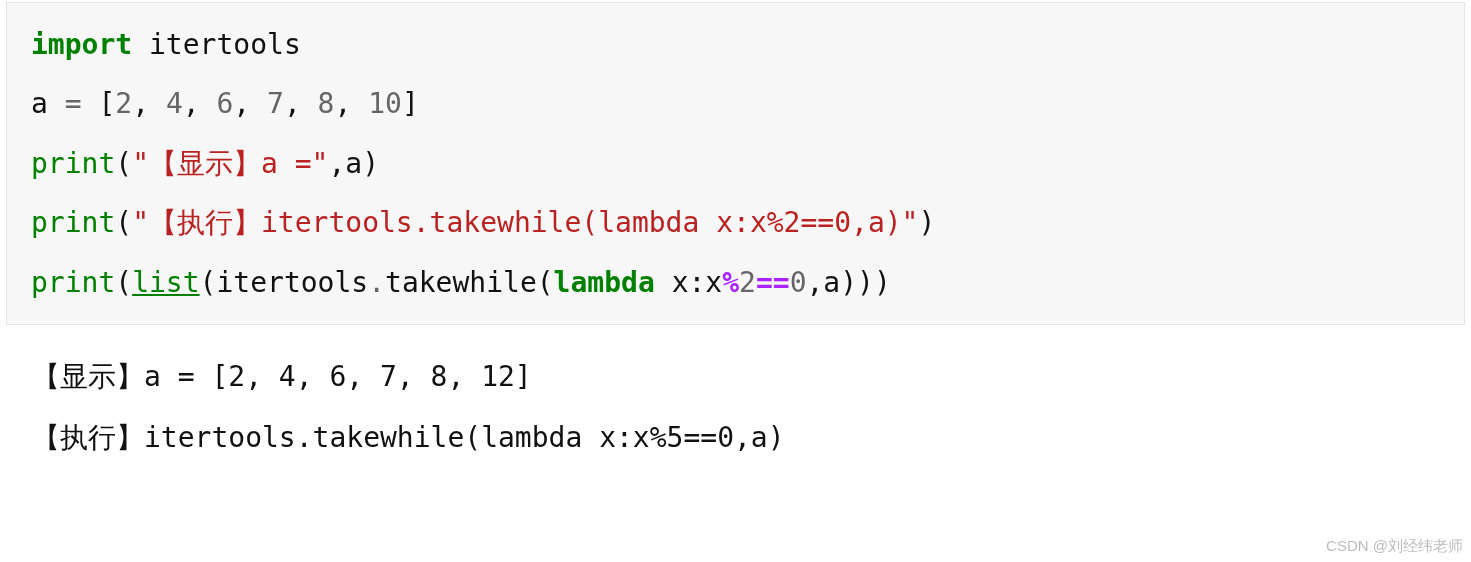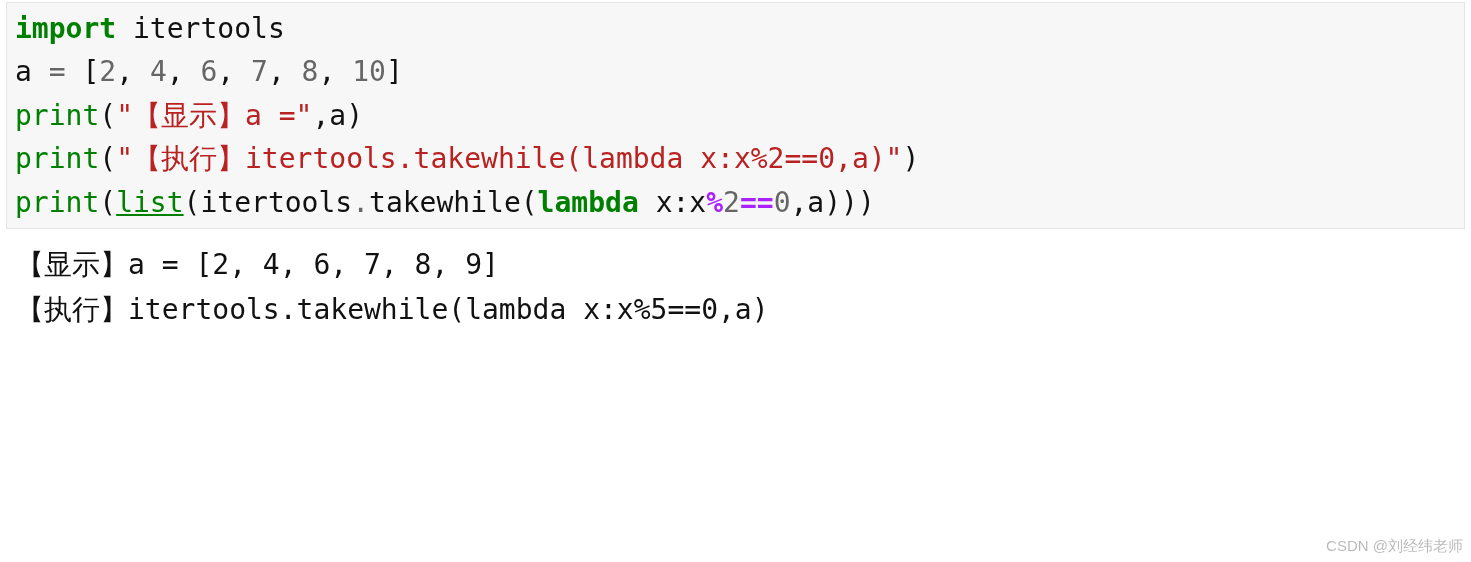--- a/index.html
+++ b/index.html
@@ -27,21 +27,21 @@
     font-family: Consolas, "Courier New", monospace;
   }
   .kw { color: #008000; font-weight: bold; }
   .op { color: #666666; }
   .num { color: #666666; }
   .str { color: #BA2121; }
   .fn { color: #008000; }
   .name { color: #111; }
   .builtin { color: #008000; text-decoration: underline; }
   .purple { color: #AA22FF; font-weight: bold; }
-  pre { margin:0; white-space: pre; }
+  pre { margin:16px; white-space: pre; }
   .watermark {
     position: absolute;
     right: 8px;
     bottom: 6px;
     font-size: 15px;
     color: rgba(0,0,0,0.28);
     font-family: Arial, sans-serif;
   }
 </style>
 </head>
@@ -49,17 +49,17 @@
 
 <div class="code-block">
 <pre><span class="kw">import</span> <span class="name">itertools</span></pre>
 <pre><span class="name">a</span> <span class="op">=</span> <span class="name">[</span><span class="num">2</span><span class="name">, </span><span class="num">4</span><span class="name">, </span><span class="num">6</span><span class="name">, </span><span class="num">7</span><span class="name">, </span><span class="num">8</span><span class="name">, </span><span class="num">10</span><span class="name">]</span></pre>
 <pre><span class="fn">print</span><span class="name">(</span><span class="str">"【显示】a ="</span><span class="name">,</span><span class="name">a</span><span class="name">)</span></pre>
 <pre><span class="fn">print</span><span class="name">(</span><span class="str">"【执行】itertools.takewhile(lambda x:x%2==0,a)"</span><span class="name">)</span></pre>
 <pre><span class="fn">print</span><span class="name">(</span><span class="builtin">list</span><span class="name">(</span><span class="name">itertools</span><span class="op">.</span><span class="name">takewhile</span><span class="name">(</span><span class="kw">lambda</span><span> </span><span class="name">x</span><span class="name">:</span><span class="name">x</span><span class="purple">%</span><span class="num">2</span><span class="purple">==</span><span class="num">0</span><span class="name">,</span><span class="name">a</span><span class="name">)))</span></pre>
 </div>
 
 <div class="output-block">
-<pre>【显示】a = [2, 4, 6, 7, 8, 9]</pre>
+<pre>【显示】a = [2, 4, 6, 7, 8, 12]</pre>
 <pre>【执行】itertools.takewhile(lambda x:x%5==0,a)</pre>
 </div>
 
 <div class="watermark">CSDN @刘经纬老师</div>
 
 </body></html>

